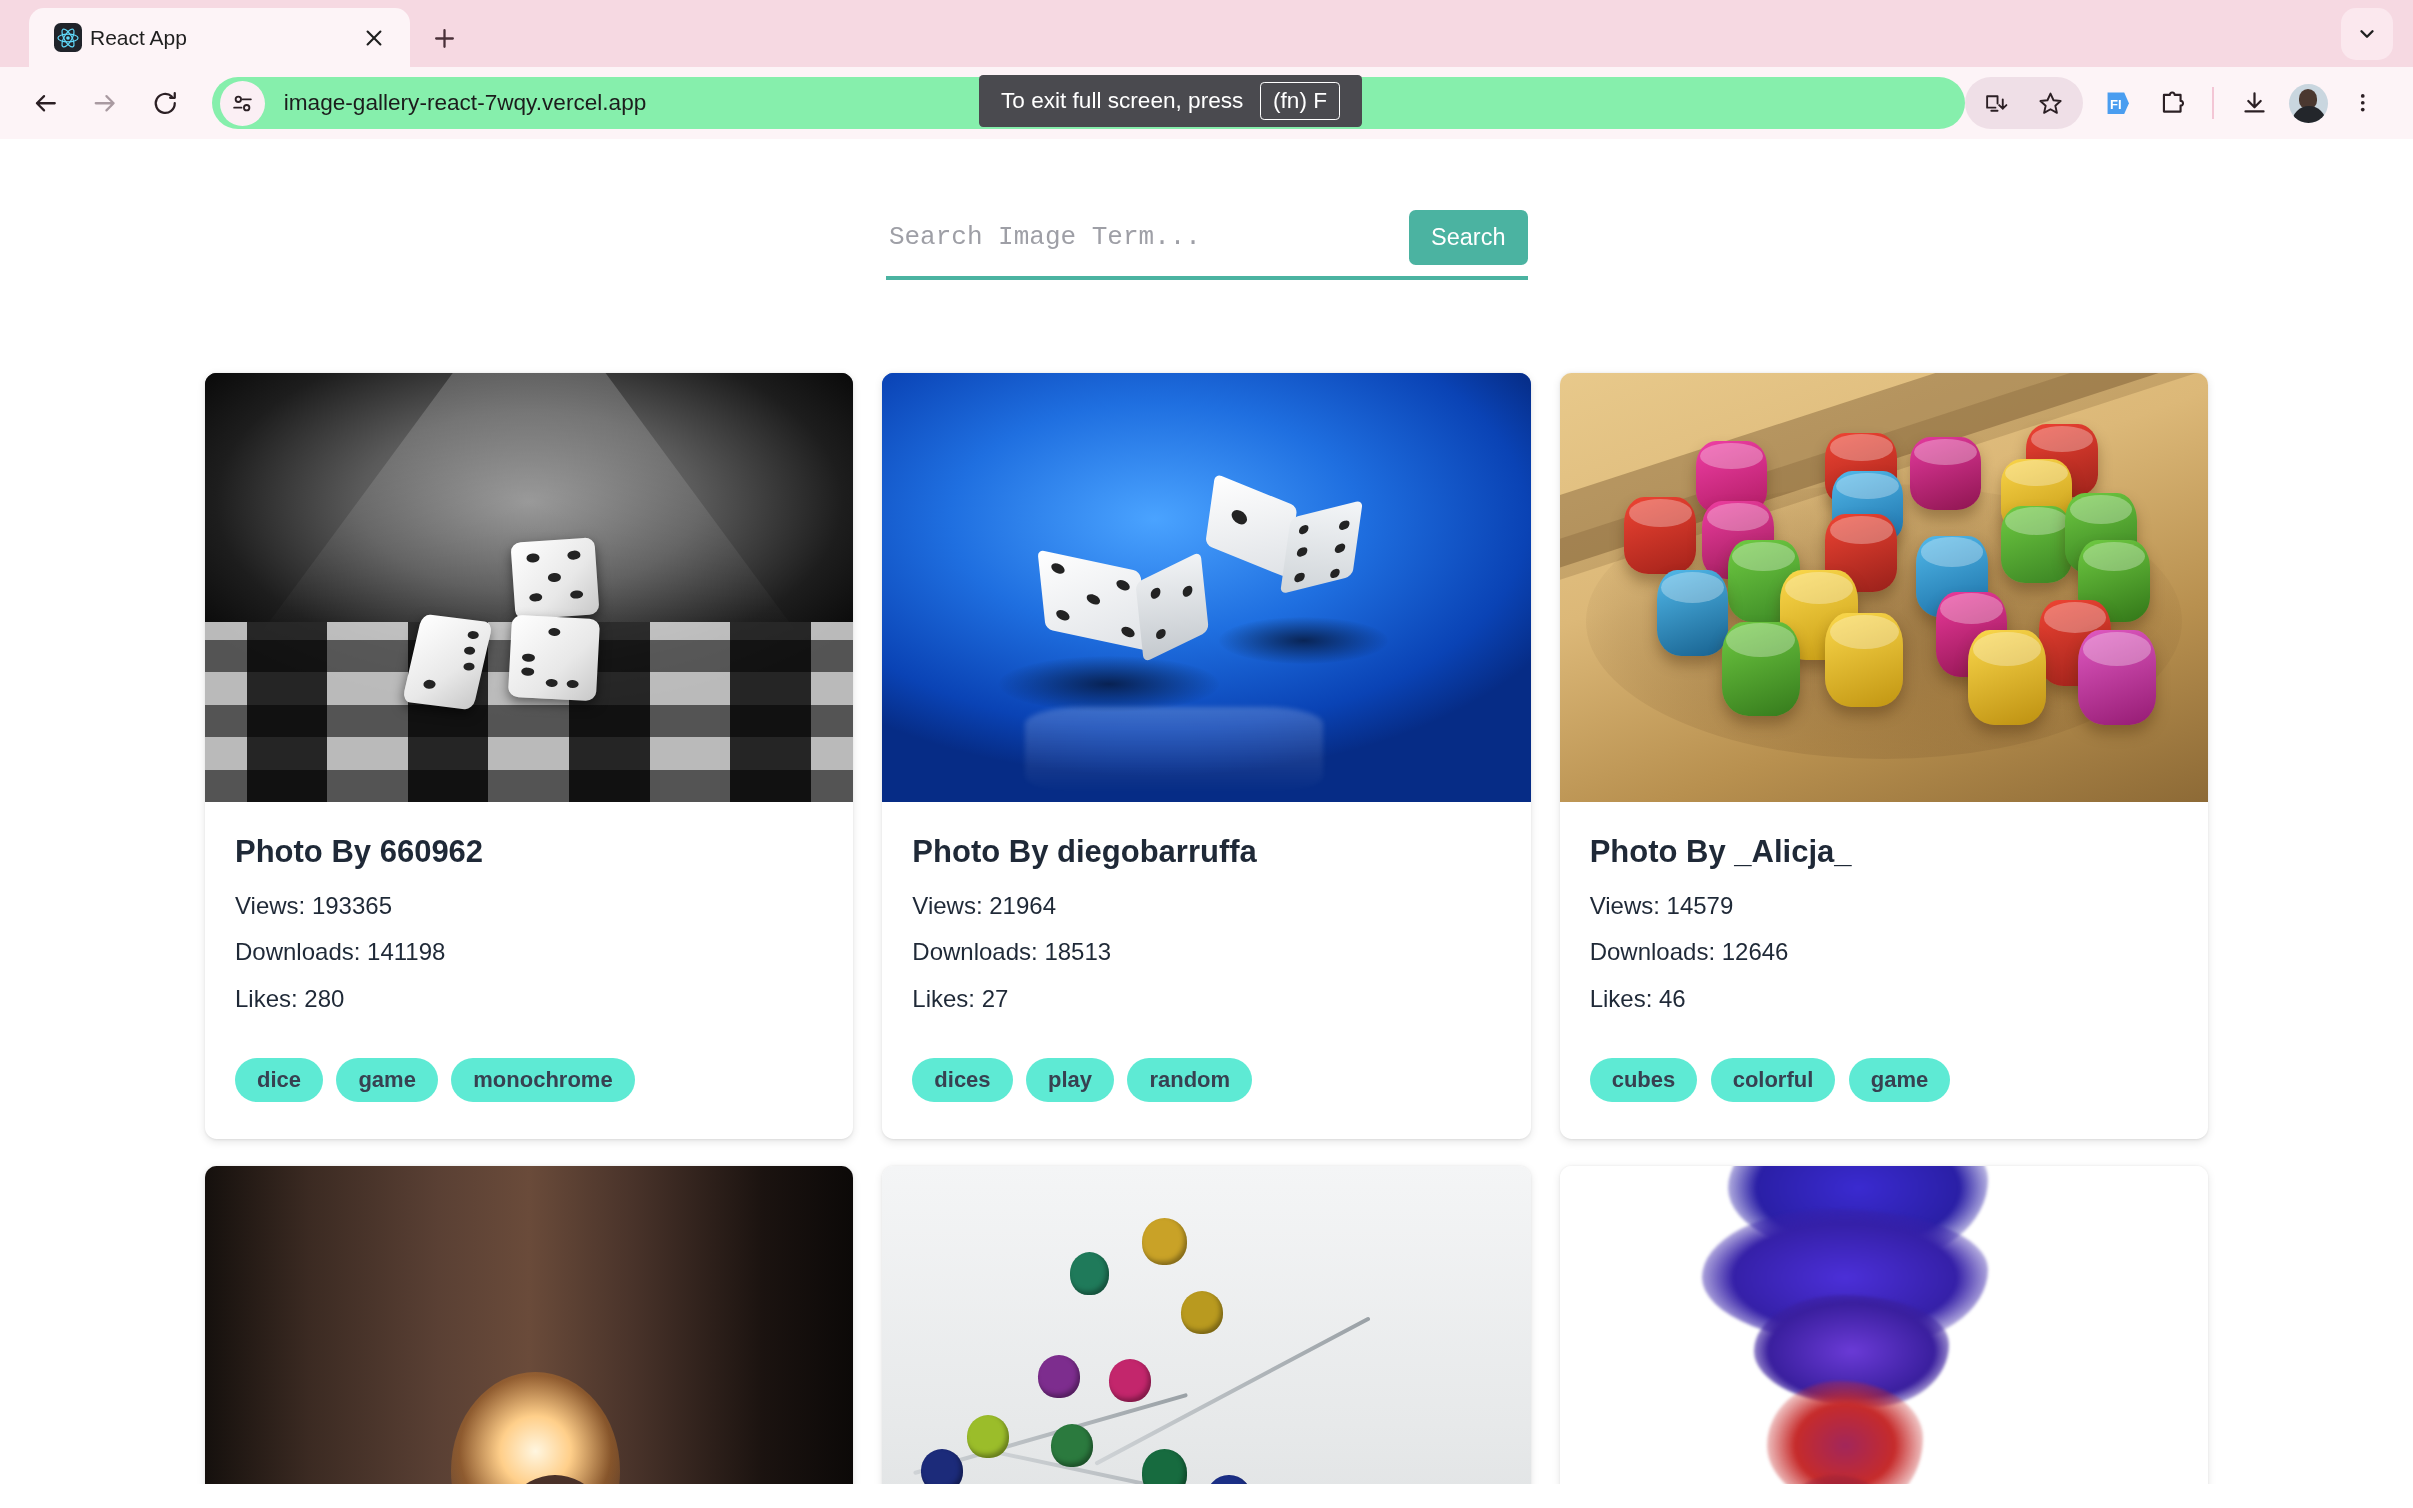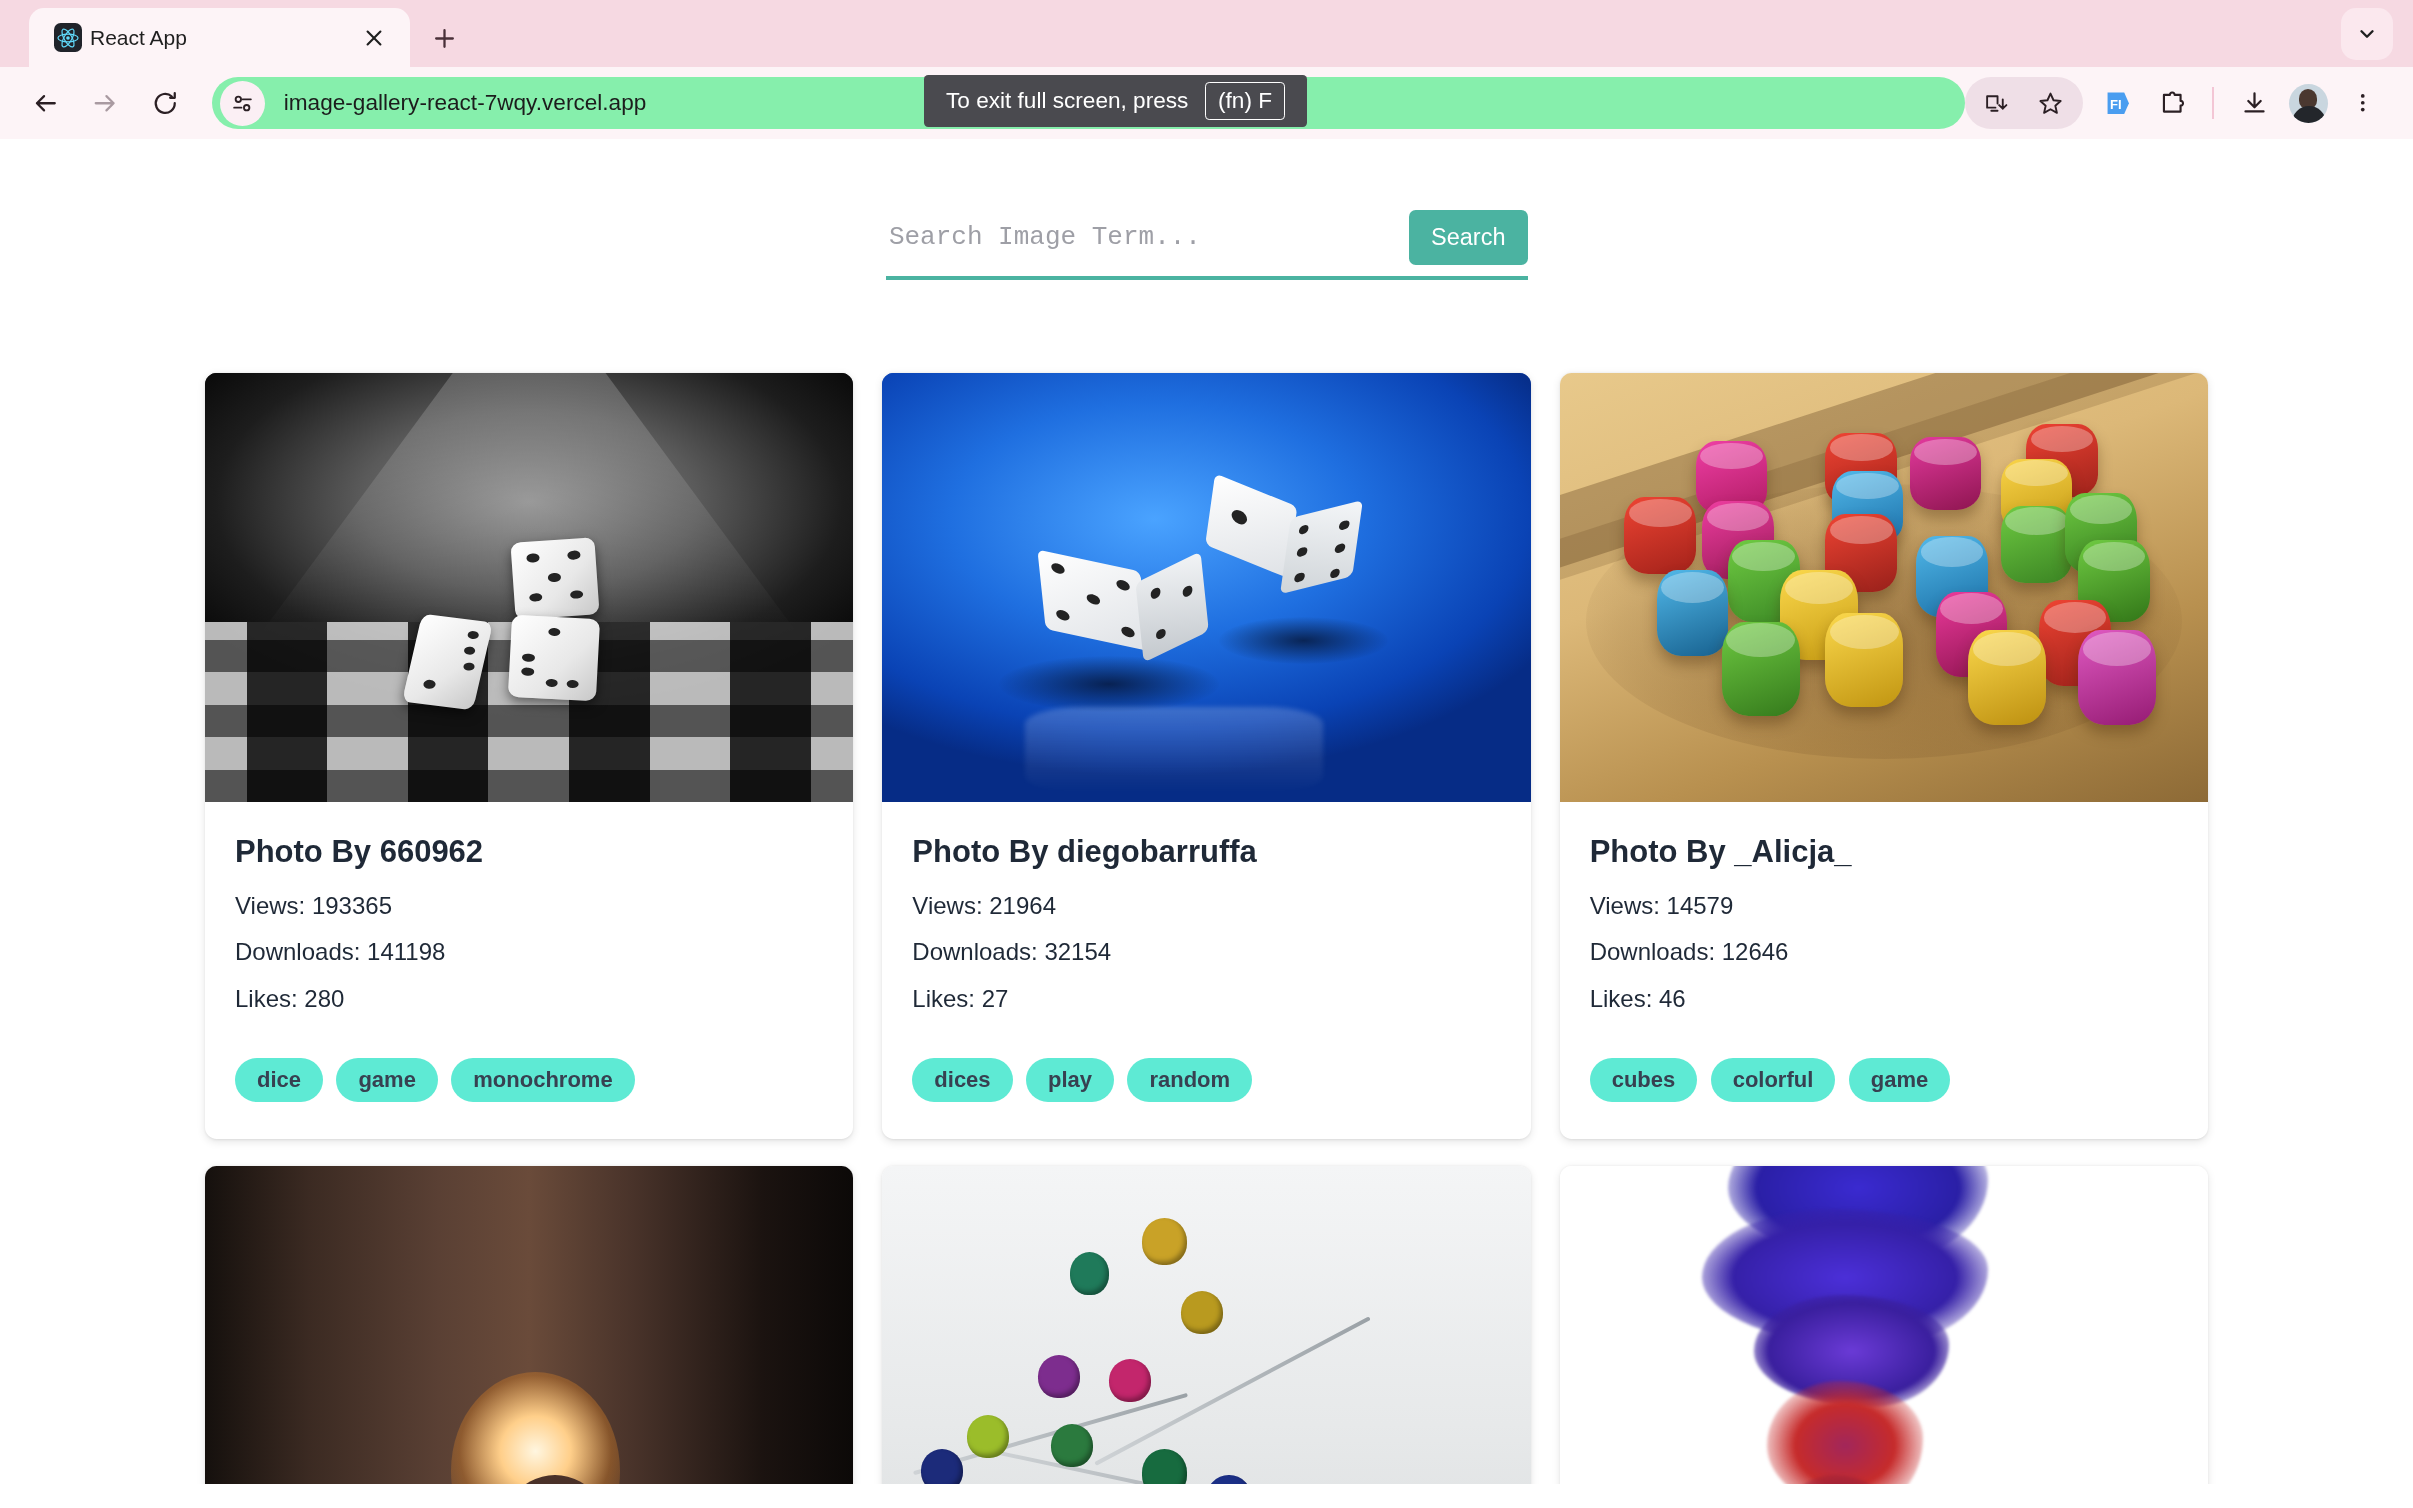--- a/index.html
+++ b/index.html
@@ -175,21 +175,21 @@
     position: absolute;
     width: 34px; height: 17px;
     background: #23262b;
     border-radius: 17px 17px 0 0;
     left: 2.5px; bottom: 0;
   }
 
   
   #fullscreen-toast {
     position: absolute;
-    left: 924px;
+    left: 979px;
     top: 75px;
     height: 52px;
     background: #4a4a4f;
     border-radius: 4.2px;
     display: flex;
     align-items: center;
     padding: 0 22px;
     gap: 17px;
     z-index: 50;
   }
@@ -666,21 +666,21 @@
               <span class="pip" style="right:18%; bottom:4%; width:14%; height:12%;"></span>
             </div>
           </div>
 
           <div style="position:absolute; left:22%; top:78%; width:46%; height:20%; background:linear-gradient(180deg, rgba(255,255,255,0.20), rgba(255,255,255,0)); border-radius:20%; filter:blur(2.5px);"></div>
         </div>
       </div>
       <div class="card-body">
         <div class="card-title">Photo By diegobarruffa</div>
         <div class="card-stat">Views: 21964</div>
-        <div class="card-stat">Downloads: 32154</div>
+        <div class="card-stat">Downloads: 18513</div>
         <div class="card-stat">Likes: 27</div>
       </div>
       <div class="card-tags">
         <span class="tag">dices</span>
         <span class="tag">play</span>
         <span class="tag">random</span>
       </div>
     </div>
 
     <div class="card">

